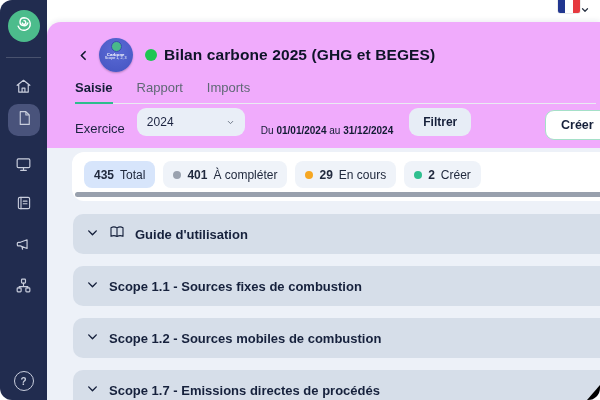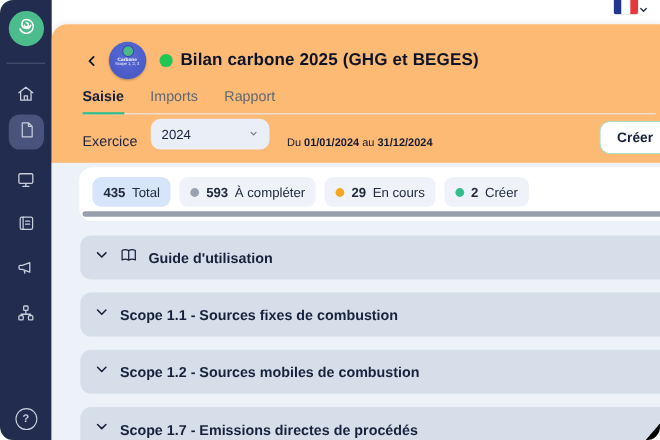--- a/index.html
+++ b/index.html
@@ -19,21 +19,21 @@
   .nav-active-bg{position:absolute;left:8px;top:104px;width:32px;height:32px;border-radius:10px;background:#49537b;}
   .help-circle{width:18px;height:18px;border:1.4px solid #c9cedd;border-radius:50%;
     display:flex;align-items:center;justify-content:center;font-size:10px;color:#c9cedd;font-weight:700;}
   
   .flag{position:absolute;left:558px;top:0;width:22px;height:13px;display:flex;border-radius:0 0 2px 2px;overflow:hidden;box-shadow:0 0 0 0.5px rgba(0,0,0,0.15);}
   .flag .b{flex:1;background:#21368f;}
   .flag .w{flex:1;background:#ffffff;}
   .flag .r{flex:1;background:#e6393f;}
   .flag-chevron{position:absolute;left:580px;top:1px;}
   
-  .main-card{position:absolute;left:47px;top:22px;right:0;bottom:0;background:#fdba74;
+  .main-card{position:absolute;left:47px;top:22px;right:0;bottom:0;background:#f0abfc;
     border-top-left-radius:14px;box-shadow:0 -2px 5px rgba(33,44,79,0.07);}
   .header-row{position:absolute;top:16px;left:28px;display:flex;align-items:center;}
   .back-btn{display:flex;align-items:center;justify-content:center;width:16px;height:20px;cursor:pointer;}
   .avatar{width:34px;height:34px;margin-left:8px;border-radius:50%;
     background:radial-gradient(circle at 50% 35%,#5b6bd6,#4353c0);position:relative;
     display:flex;flex-direction:column;align-items:center;justify-content:flex-start;overflow:hidden;
     box-shadow:0 1px 2px rgba(0,0,0,0.25);}
   .avatar-dot{width:11px;height:11px;border-radius:50%;background:#49b98a;margin-top:3px;
     border:1.5px solid #3a4ab2;box-sizing:border-box;}
   .avatar-text{transform:scale(0.62);transform-origin:top center;color:#fff;text-align:center;line-height:1.05;margin-top:0px;white-space:nowrap;}
@@ -180,55 +180,56 @@
           <div class="avatar-l1">Carbone</div>
           <div class="avatar-l2">Scope 1, 2, 3</div>
         </span>
       </span>
       <span class="status-dot"></span>
       <span class="page-title">Bilan carbone 2025 (GHG et BEGES)</span>
     </div>
 
     <div class="tabs">
       <span class="tab active">Saisie</span>
+      <span class="tab">Rapport</span>
       <span class="tab">Imports</span>
-      <span class="tab">Rapport</span>
     </div>
 
     <div class="filter-row">
       <span class="exercice-label">Exercice</span>
       <span class="select">
         <span class="select-value">2024</span>
         <span>
           <svg width="9" height="9" viewBox="0 0 24 24">
               <path d="M6 9l6 6 6-6" fill="none" stroke="#6b7484" stroke-width="2.5" stroke-linecap="round" stroke-linejoin="round"></path>
             </svg>
         </span>
       </span>
       <span class="date-range">
         <span>Du</span>
         <b>01/01/2024</b>
         <span>au</span>
         <b>31/12/2024</b>
       </span>
+      <button class="btn-filter">Filtrer</button>
     </div>
 
     <button class="btn-create">Créer</button>
 
     <div class="content-area">
 
       <div class="stats-card">
         <div class="stats-row">
           <span class="stat-badge total">
             <span class="stat-count">435</span>
             <span>Total</span>
           </span>
           <span class="stat-badge">
             <span class="dot dot-gray"></span>
-            <span class="stat-count">593</span>
+            <span class="stat-count">401</span>
             <span>À compléter</span>
           </span>
           <span class="stat-badge">
             <span class="dot dot-orange"></span>
             <span class="stat-count">29</span>
             <span>En cours</span>
           </span>
           <span class="stat-badge">
             <span class="dot dot-green"></span>
             <span class="stat-count">2</span>

